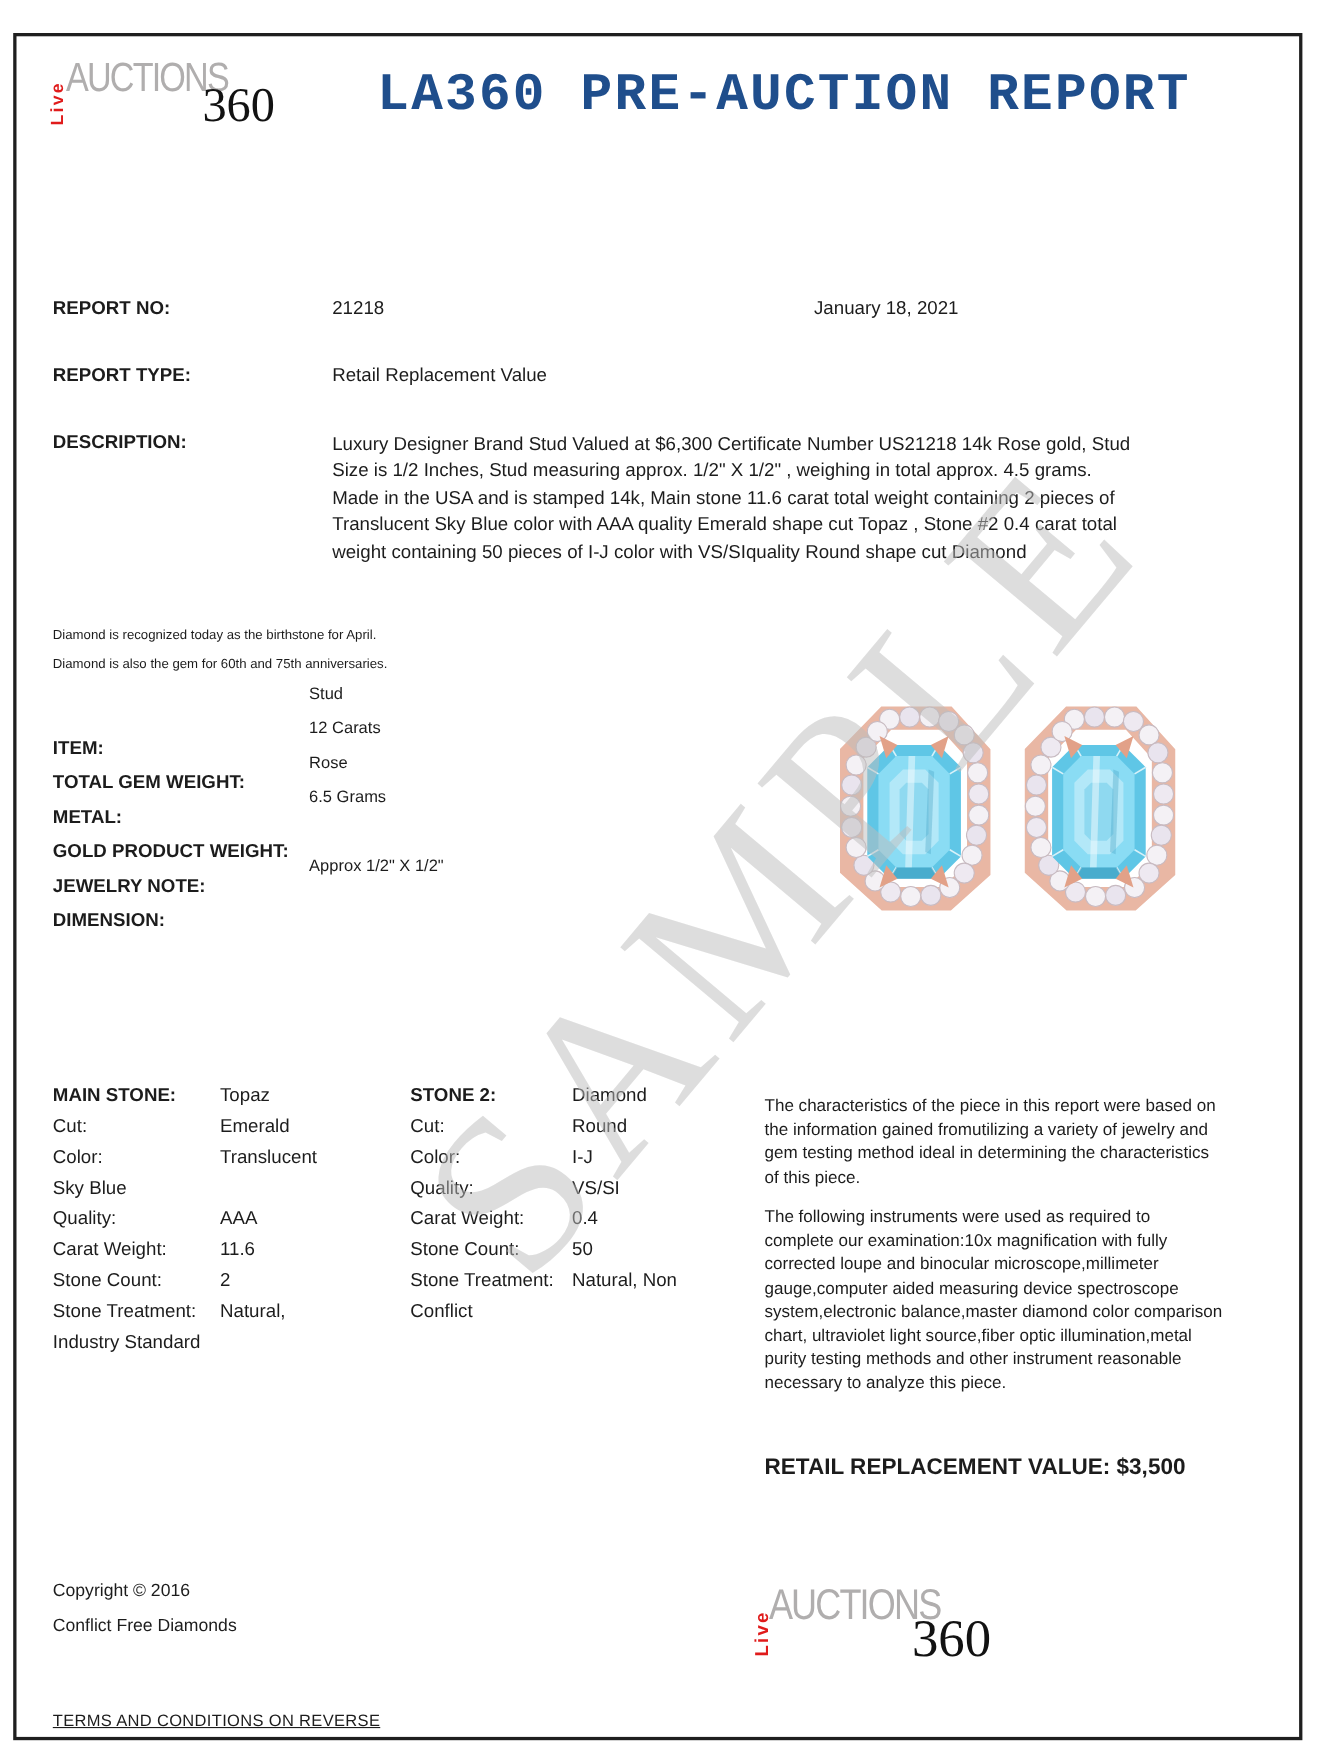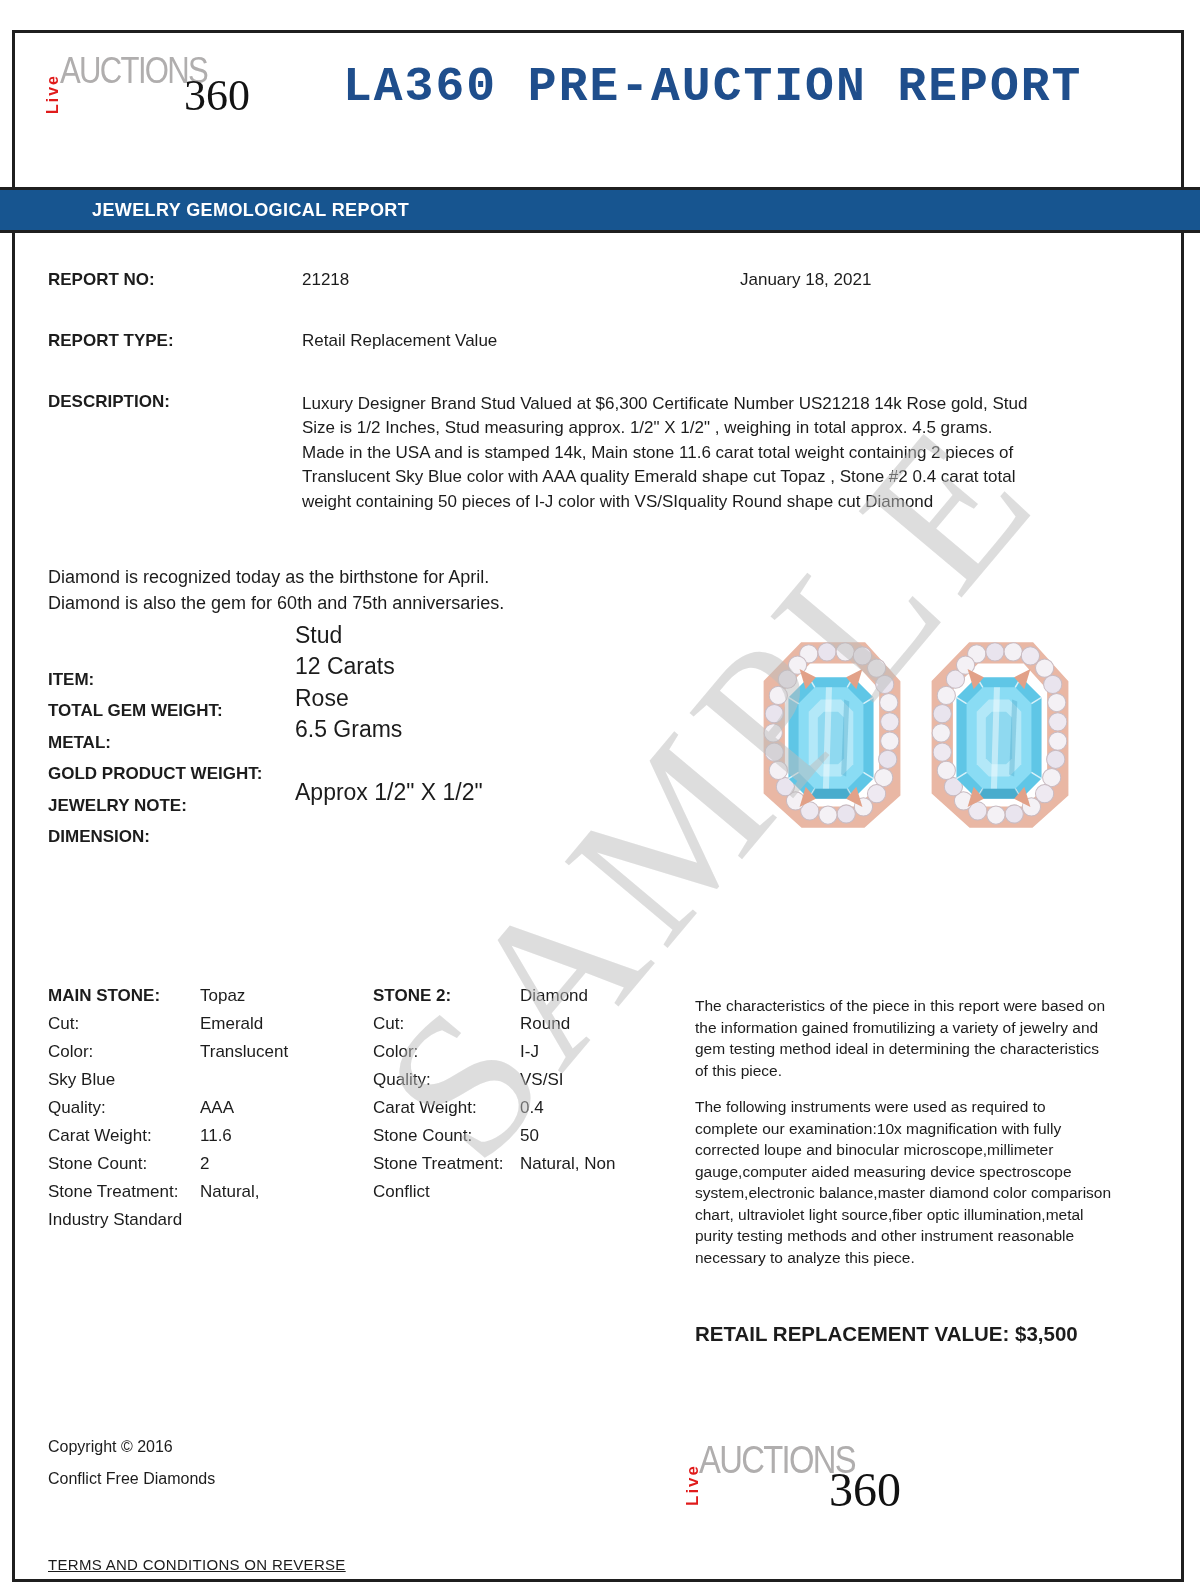--- a/index.html
+++ b/index.html
@@ -41,31 +41,31 @@
   .banner {
     position:absolute; left:0; top:187px; width:1200px; height:46px; z-index:5;
     border-top:3px solid #1f1f1f; border-bottom:3px solid #1f1f1f;
     display:flex; align-items:center;
   }
   .banner-text {
     margin-left:92px; color:#ffffff; font-weight:bold; font-size:18px; letter-spacing:.4px;
   }
   
   .abs { position:absolute; z-index:10; }
-  .fs17 { font-size:18px; }
+  .fs17 { font-size:12px; }
   .pre { white-space:pre-line; }
   
   .rep-label { position:absolute; left:48px; font-weight:bold; font-size:17px; }
   .rep-value { position:absolute; left:302px; font-size:17px; }
   .rep-date  { position:absolute; left:740px; font-size:17px; }
   .desc-par  { position:absolute; left:302px; width:800px; font-size:17px; line-height:24.4px; }
   
   .item-row  { position:absolute; left:48px; width:640px; height:22px; }
   .item-row .lbl { position:absolute; left:0; font-weight:bold; font-size:17px;margin-top:48px; }
-  .item-row .val { position:absolute; left:247px; font-size:23px;text-align:right; }
+  .item-row .val { position:absolute; left:233px; font-size:15px;text-align:right; }
   
   .ms-row { position:absolute; left:48px; width:330px; height:22px; font-size:17px; }
   .ms-row .lbl { position:absolute; left:0; }
   .ms-row .val { position:absolute; left:152px; }
   .s2-row { position:absolute; left:373px; width:320px; height:22px; font-size:17px; }
   .s2-row .lbl { position:absolute; left:0; }
   .s2-row .val { position:absolute; left:147px; }
   .strong { font-weight:bold; }
   
   .chars { position:absolute; left:695px; top:995px; width:428px; z-index:10;
@@ -94,23 +94,20 @@
   <div class="page-border"></div>
 
   <div class="logo logo-header">
     <span class="logo-live" style="color:#e01b1b">Live</span>
     <span class="logo-auctions" style="color:#b0aeae">AUCTIONS</span>
     <span class="logo-360">360</span>
   </div>
 
   <div class="doc-title" style="color:#1f4e8c">LA360 PRE-AUCTION REPORT</div>
 
-  <div class="banner" style="background:#175590">
-    <span class="banner-text">JEWELRY GEMOLOGICAL REPORT</span>
-  </div>
 
   <div class="rep-label" style="top:270px">REPORT NO:</div>
   <div class="rep-value" style="top:270px">21218</div>
   <div class="rep-date" style="top:270px">January 18, 2021</div>
 
   <div class="rep-label" style="top:331px">REPORT TYPE:</div>
   <div class="rep-value" style="top:331px">Retail Replacement Value</div>
 
   <div class="rep-label" style="top:392px">DESCRIPTION:</div>
   <div class="desc-par pre" style="top:392px">Luxury Designer Brand Stud Valued at $6,300 Certificate Number US21218 14k Rose gold, Stud

